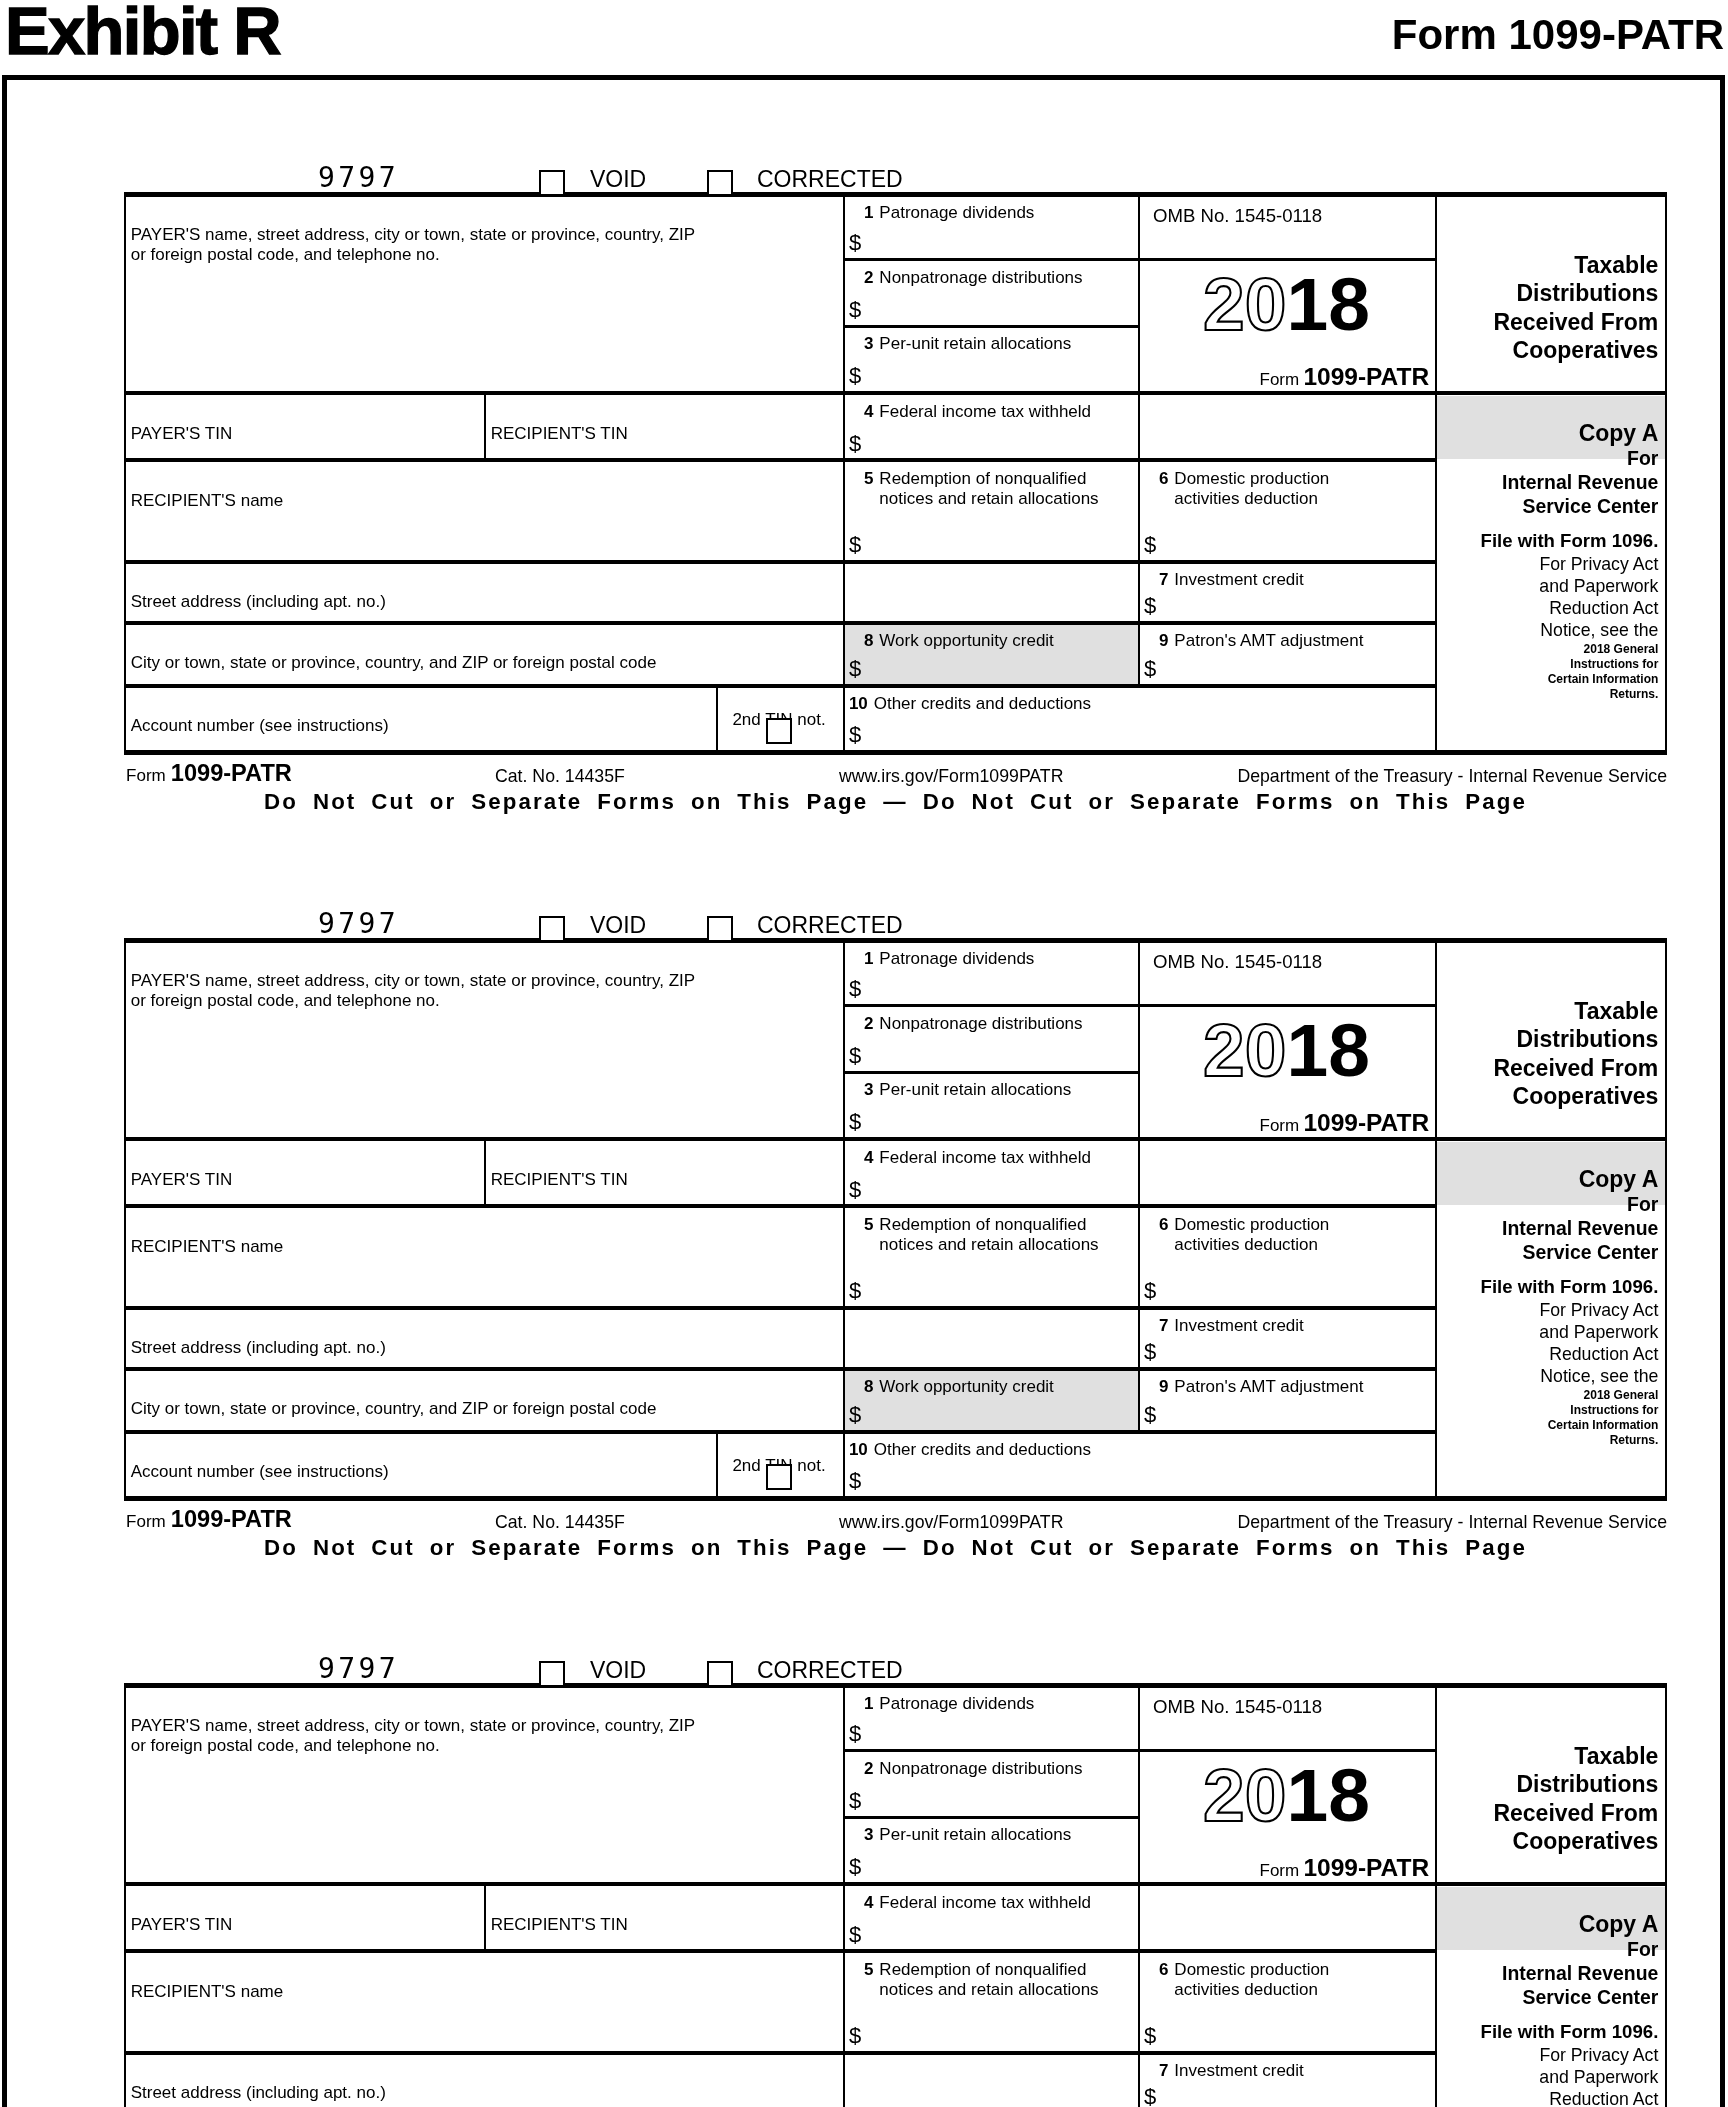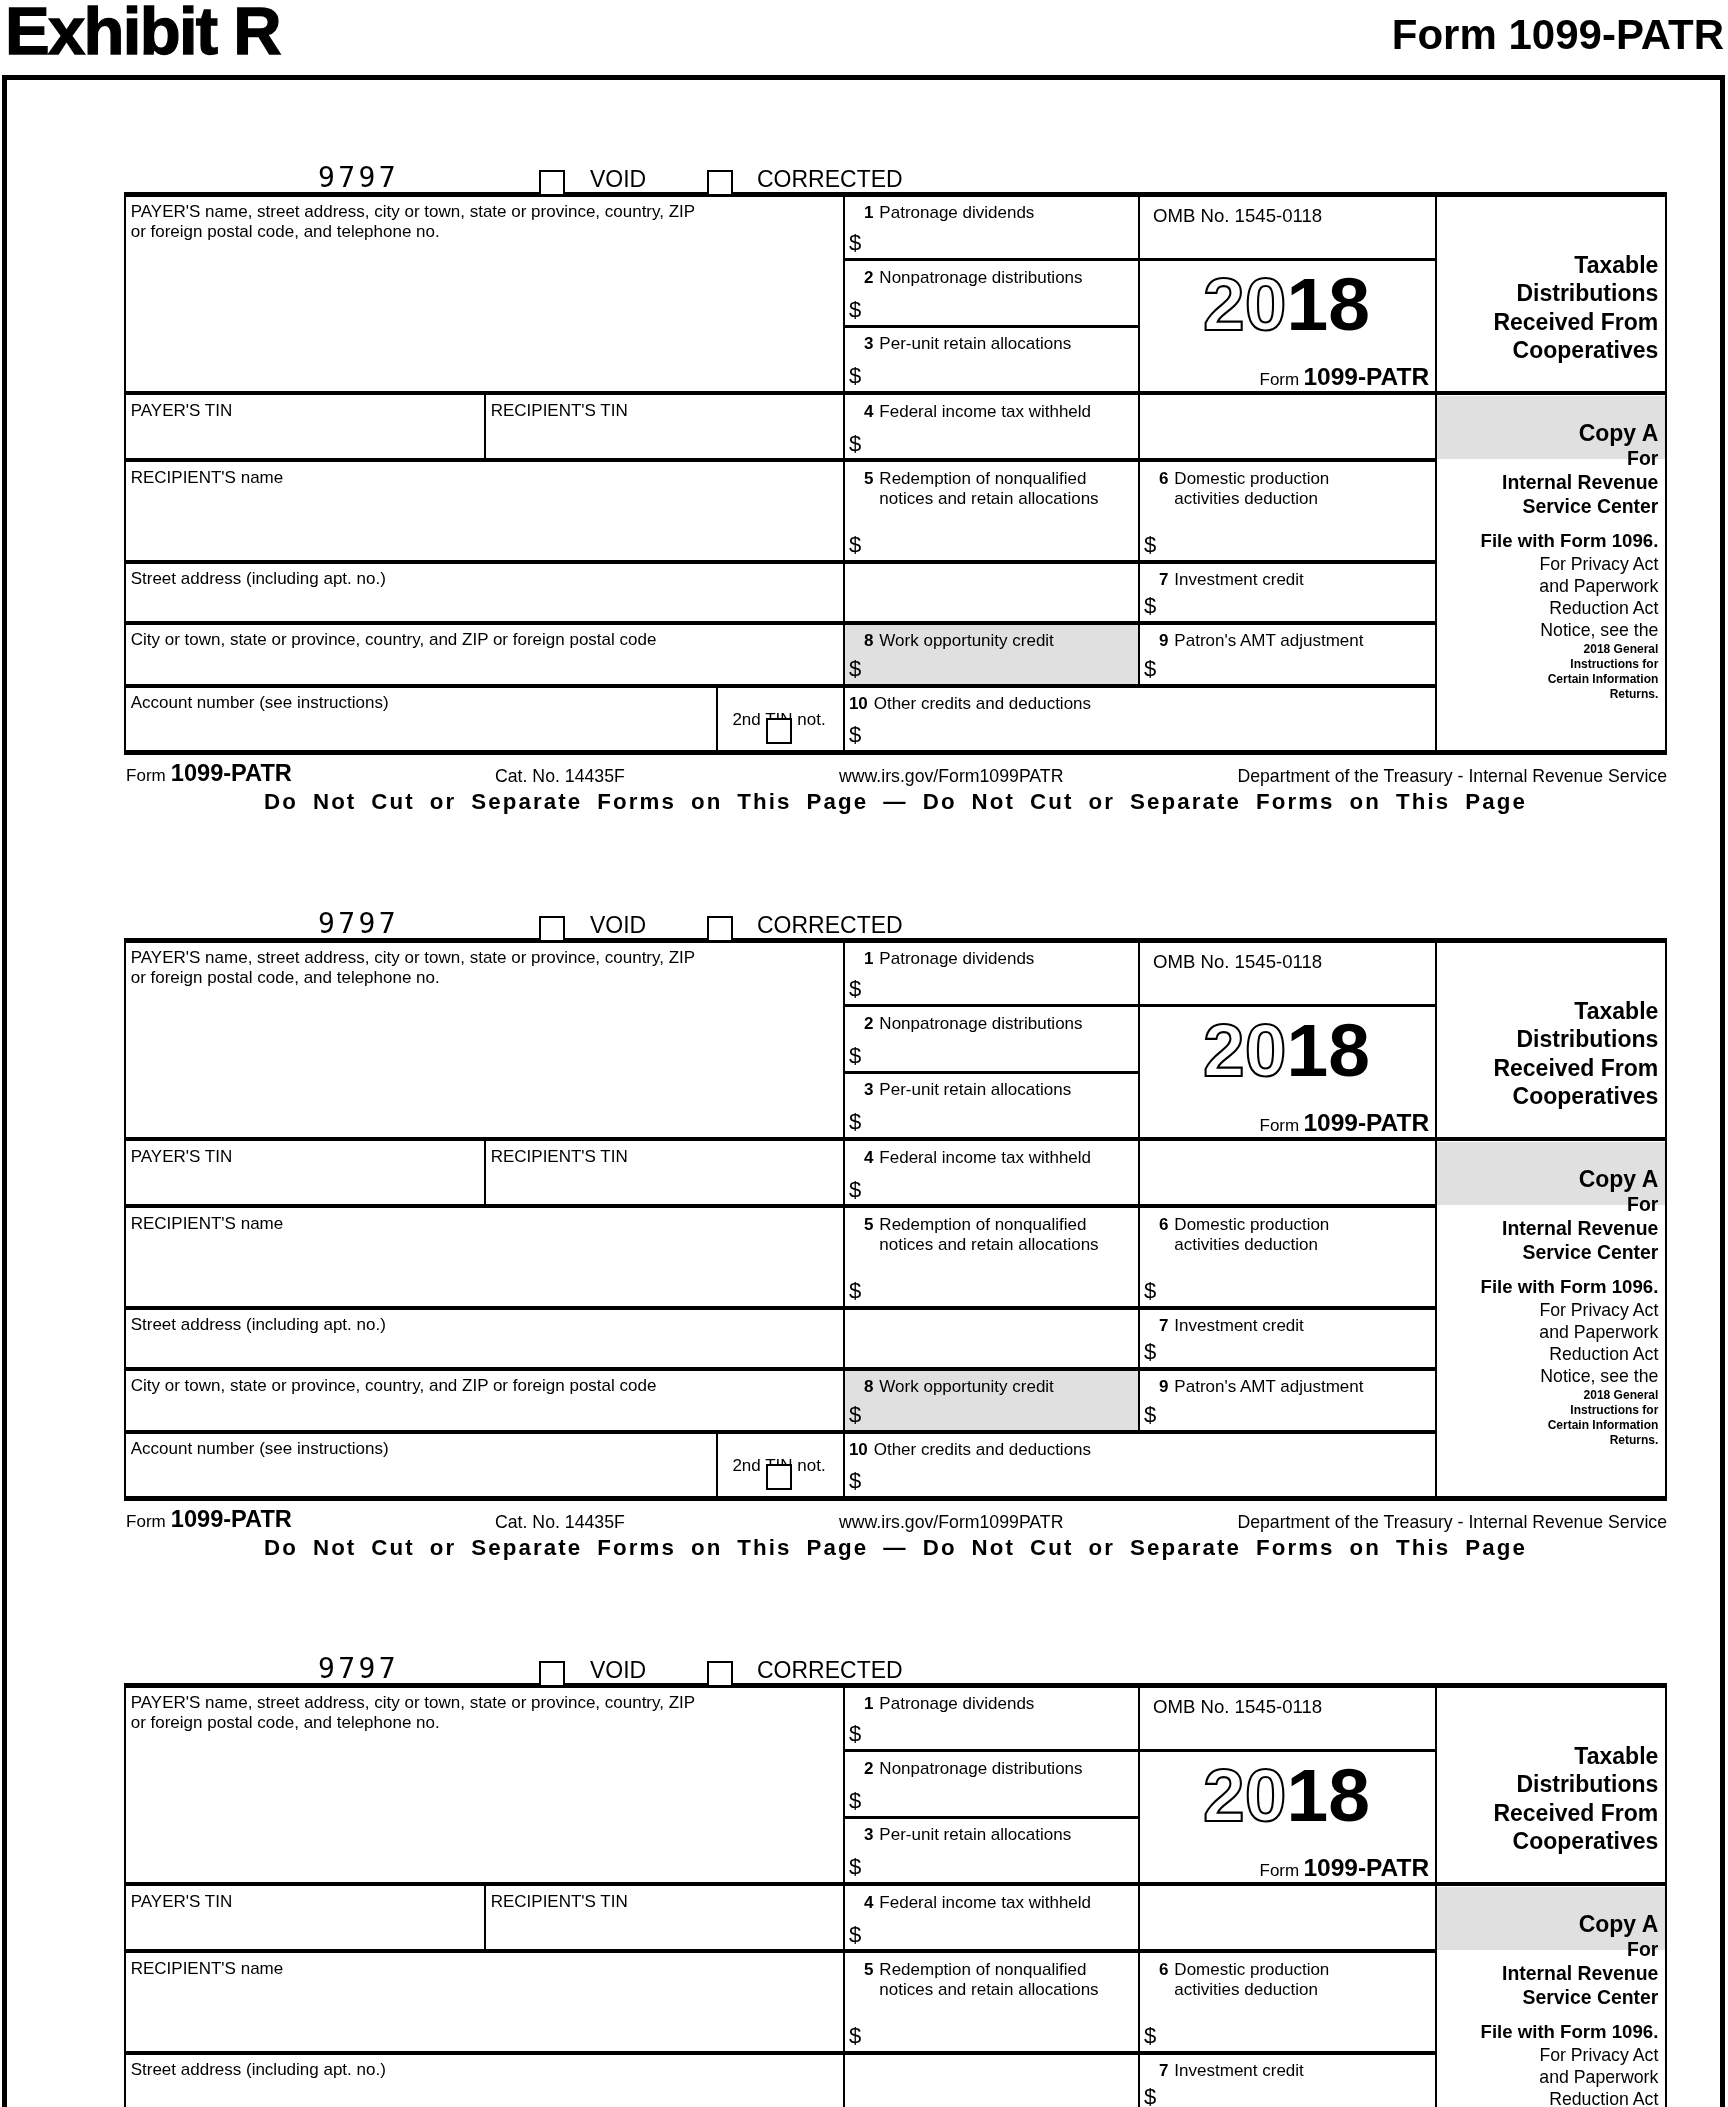--- a/index.html
+++ b/index.html
@@ -45,21 +45,21 @@
   .form-table{
     position:absolute;left:0;top:29.5px;width:1543px;height:563px;
     background:#fff;
   }
   .gline{position:absolute;background:var(--ink);}
   .shade{position:absolute;background:var(--shade);}
   .shade-tin{left:1313px;top:204px;width:229px;height:63px;}
   .shade-street{left:721px;top:433px;width:293px;height:59px;}
   .cell{position:absolute;box-sizing:border-box;}
   .lbl{font-size:17px;line-height:1.18;}
-  .pad{padding:5.9px 12.6px 0 6.7px;}
+  .pad{padding:5.9px 12.6px 0 6.7px;margin-top:23px;}
   .box-title{
     display:flex;gap:5.9px;
     padding:6.7px 4.2px 0 21px;
     font-size:17px;line-height:1.18;
   }
   .bnum{font-weight:bold;white-space:nowrap;}
   .box10 .box-title{padding-left:5.9px;}
   .dollar{position:absolute;left:5.9px;bottom:3.4px;font-size:22px;line-height:1;}
   .omb{padding:8.4px 0 0 15px;font-size:18.6px;}
   .year{

